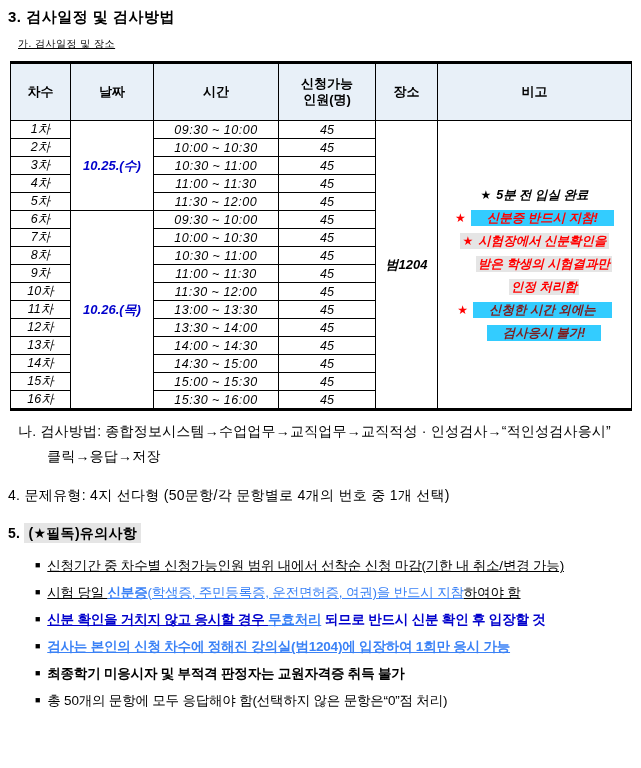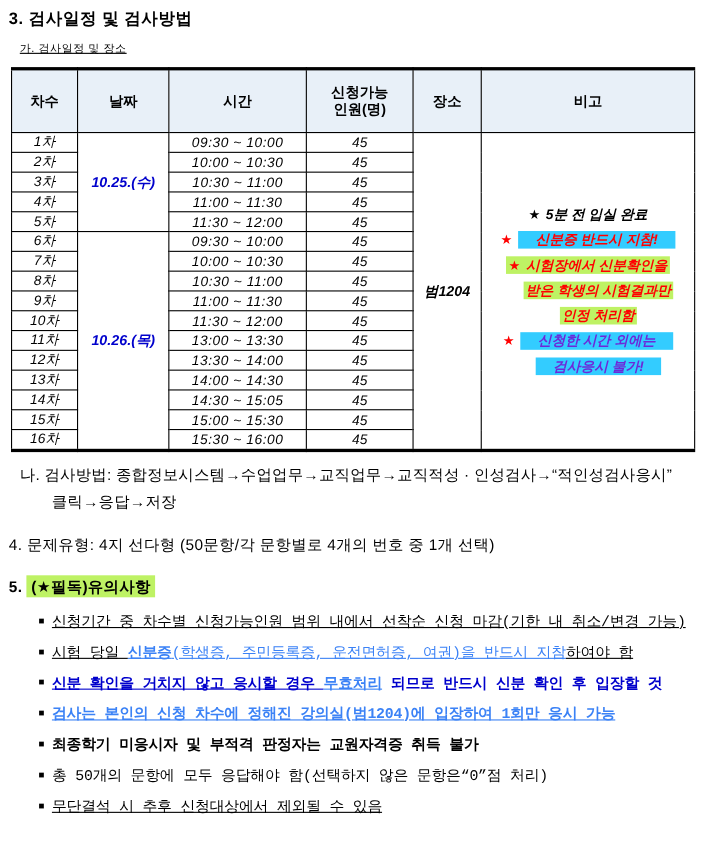--- a/index.html
+++ b/index.html
@@ -20,36 +20,36 @@
   td.c-time { letter-spacing:0.5px; }
   td.c-date { font-size:13px; font-weight:bold; color:#0000CC; }
   td.c-place { font-size:13px; font-weight:bold; }
   td.c-note { text-align:left; vertical-align:middle; padding-left:8px; }
 
   .note-line { font-size:12.5px; font-weight:bold; line-height:23px; white-space:nowrap; }
   .note-line .star { margin-right:5px; font-size:12px; }
   .star-black { color:#000; }
   .star-red { color:#FF0000; }
   .t-red { color:#FF0000; }
-  .t-green { color:#6d28d9; }
+  .t-green { color:#7f1d1d; }
   .hl-cyan { background:#33CCFF; padding:1px 16px; }
-  .hl-yellow { background:#bef264; padding:1px 2px; }
+  .hl-yellow { background:#e5e5e5; padding:1px 2px; }
   .note-indent { padding-left:19px; }
 
   .method { margin:8px 0 0 0; padding-left:47px; text-indent:-29px; font-size:14px; line-height:25px; letter-spacing:0.2px; width:600px; }
   .method .l2 { display:block; text-indent:0; }
 
   .sec4 { margin:18px 0 0 8px; font-size:14px; letter-spacing:0.3px; }
   .sec4 .lbl { font-weight:normal; }
 
   .sec5 { margin:20px 0 0 8px; font-size:14px; font-weight:bold; letter-spacing:0.3px; }
   .sec5 .hl-yellow { padding:2px 4px; }
 
   ul.bullets { list-style:none; margin:9px 0 0 0; padding:0 0 0 35px; }
-  ul.bullets li { font-size:13.5px; line-height:27px; padding-left:17px; text-indent:-17px; letter-spacing:-0.2px; white-space:nowrap;font-family:Liberation Mono, monospace; }
+  ul.bullets li { font-size:13.5px; line-height:27px; padding-left:17px; text-indent:-17px; letter-spacing:-0.2px; white-space:nowrap; }
   ul.bullets .mk { font-size:9px; vertical-align:2px; margin-right:7px; }
   .u { text-decoration:underline; }
   .b { font-weight:bold; }
   .blue { color:#0000CC; }
   .red { color:#3b82f6; }
 </style>
 </head>
 <body>
 
 <div class="page">
@@ -152,21 +152,21 @@
           <td class="c-time">13:30 ~ 14:00</td>
           <td class="c-cap">45</td>
         </tr>
       <tr>
           <td class="c-round">13차</td>
           <td class="c-time">14:00 ~ 14:30</td>
           <td class="c-cap">45</td>
         </tr>
       <tr>
           <td class="c-round">14차</td>
-          <td class="c-time">14:30 ~ 15:05</td>
+          <td class="c-time">14:30 ~ 15:00</td>
           <td class="c-cap">45</td>
         </tr>
       <tr>
           <td class="c-round">15차</td>
           <td class="c-time">15:00 ~ 15:30</td>
           <td class="c-cap">45</td>
         </tr>
       <tr>
           <td class="c-round">16차</td>
           <td class="c-time">15:30 ~ 16:00</td>
@@ -190,16 +190,15 @@
     <span class="hl-yellow">(★필독)유의사항</span>
   </div>
 
   <ul class="bullets">
     <li><span class="mk">■</span><span class="u">신청기간 중 차수별 신청가능인원 범위 내에서 선착순 신청 마감(기한 내 취소/변경 가능)</span></li>
     <li><span class="mk">■</span><span class="u">시험 당일 </span><span class="u red b">신분증</span><span class="u red">(학생증, 주민등록증, 운전면허증, 여권)을 반드시 지참</span><span class="u">하여야 함</span></li>
     <li class="b"><span class="mk">■</span><span class="u blue">신분 확인을 거치지 않고 응시할 경우 </span><span class="u red">무효처리</span><span class="blue"> 되므로 반드시 신분 확인 후 입장할 것</span></li>
     <li><span class="mk">■</span><span class="u red b">검사는 본인의 신청 차수에 정해진 강의실(범1204)에 입장하여 1회만 응시 가능</span></li>
     <li class="b"><span class="mk">■</span><span>최종학기 미응시자 및 부적격 판정자는 교원자격증 취득 불가</span></li>
     <li><span class="mk">■</span><span>총 50개의 문항에 모두 응답해야 함(선택하지 않은 문항은“0”점 처리)</span></li>
-    <li><span class="mk">■</span><span class="u">무단결석 시 추후 신청대상에서 제외될 수 있음</span></li>
   </ul>
 
 </div>
 
 </body></html>

